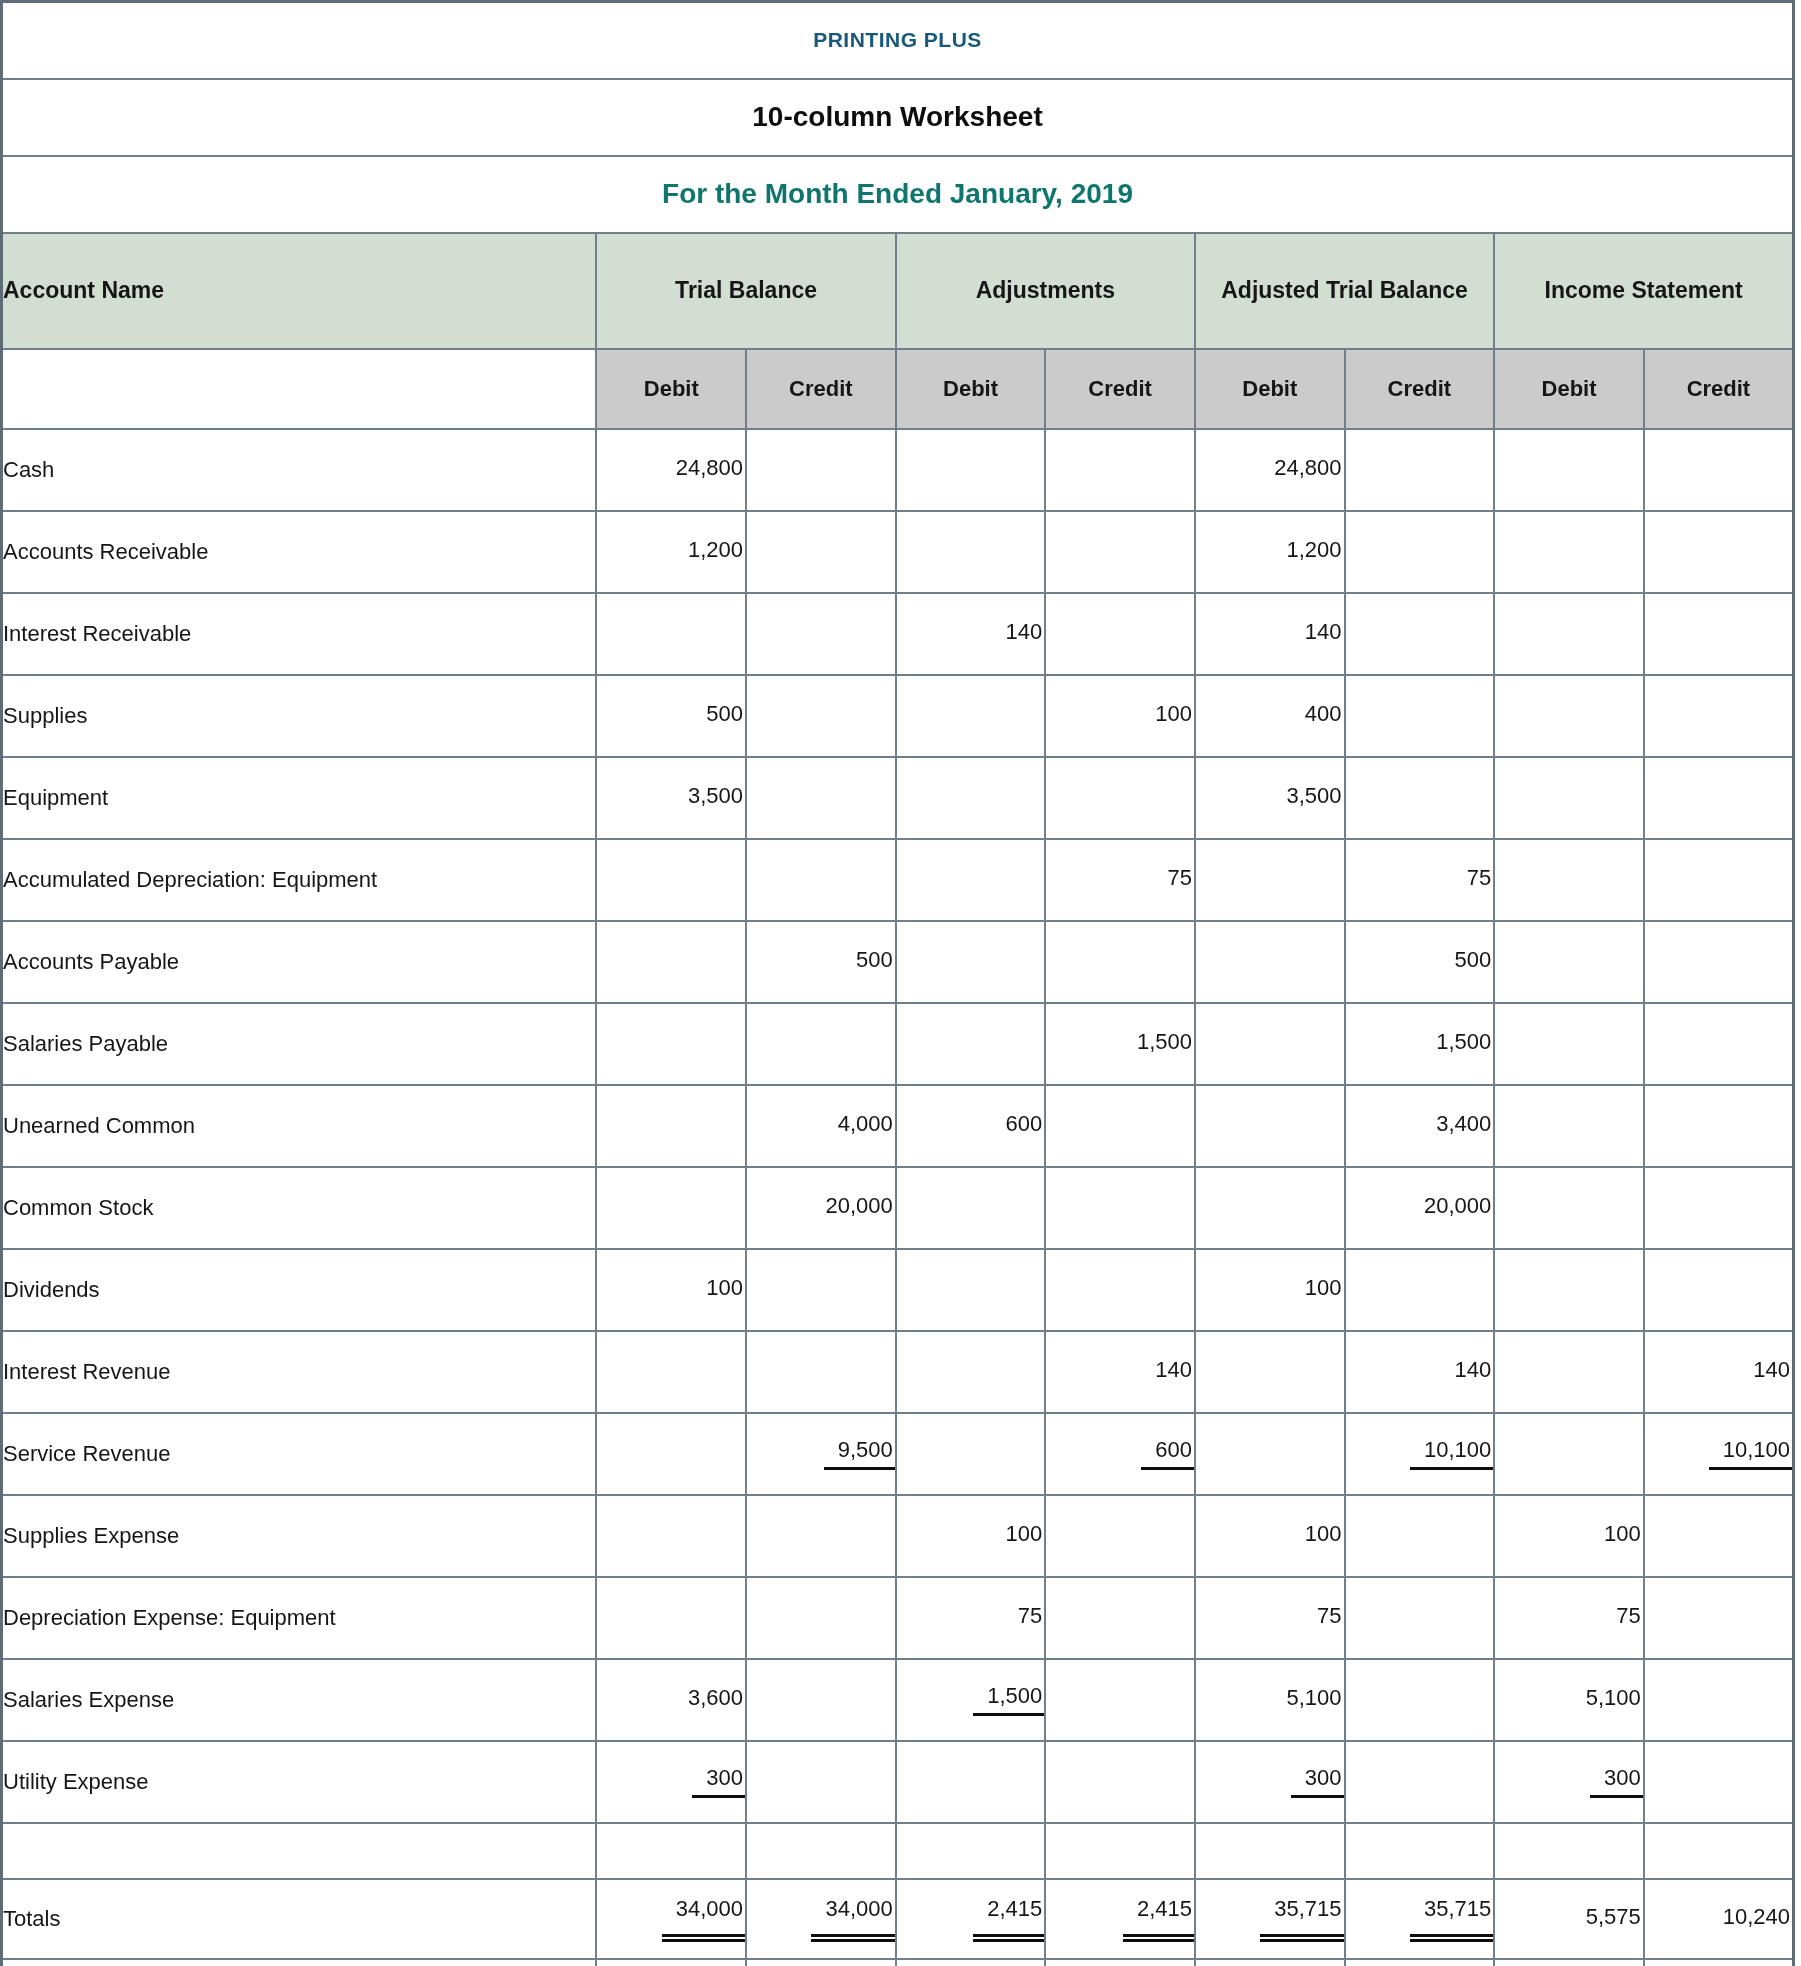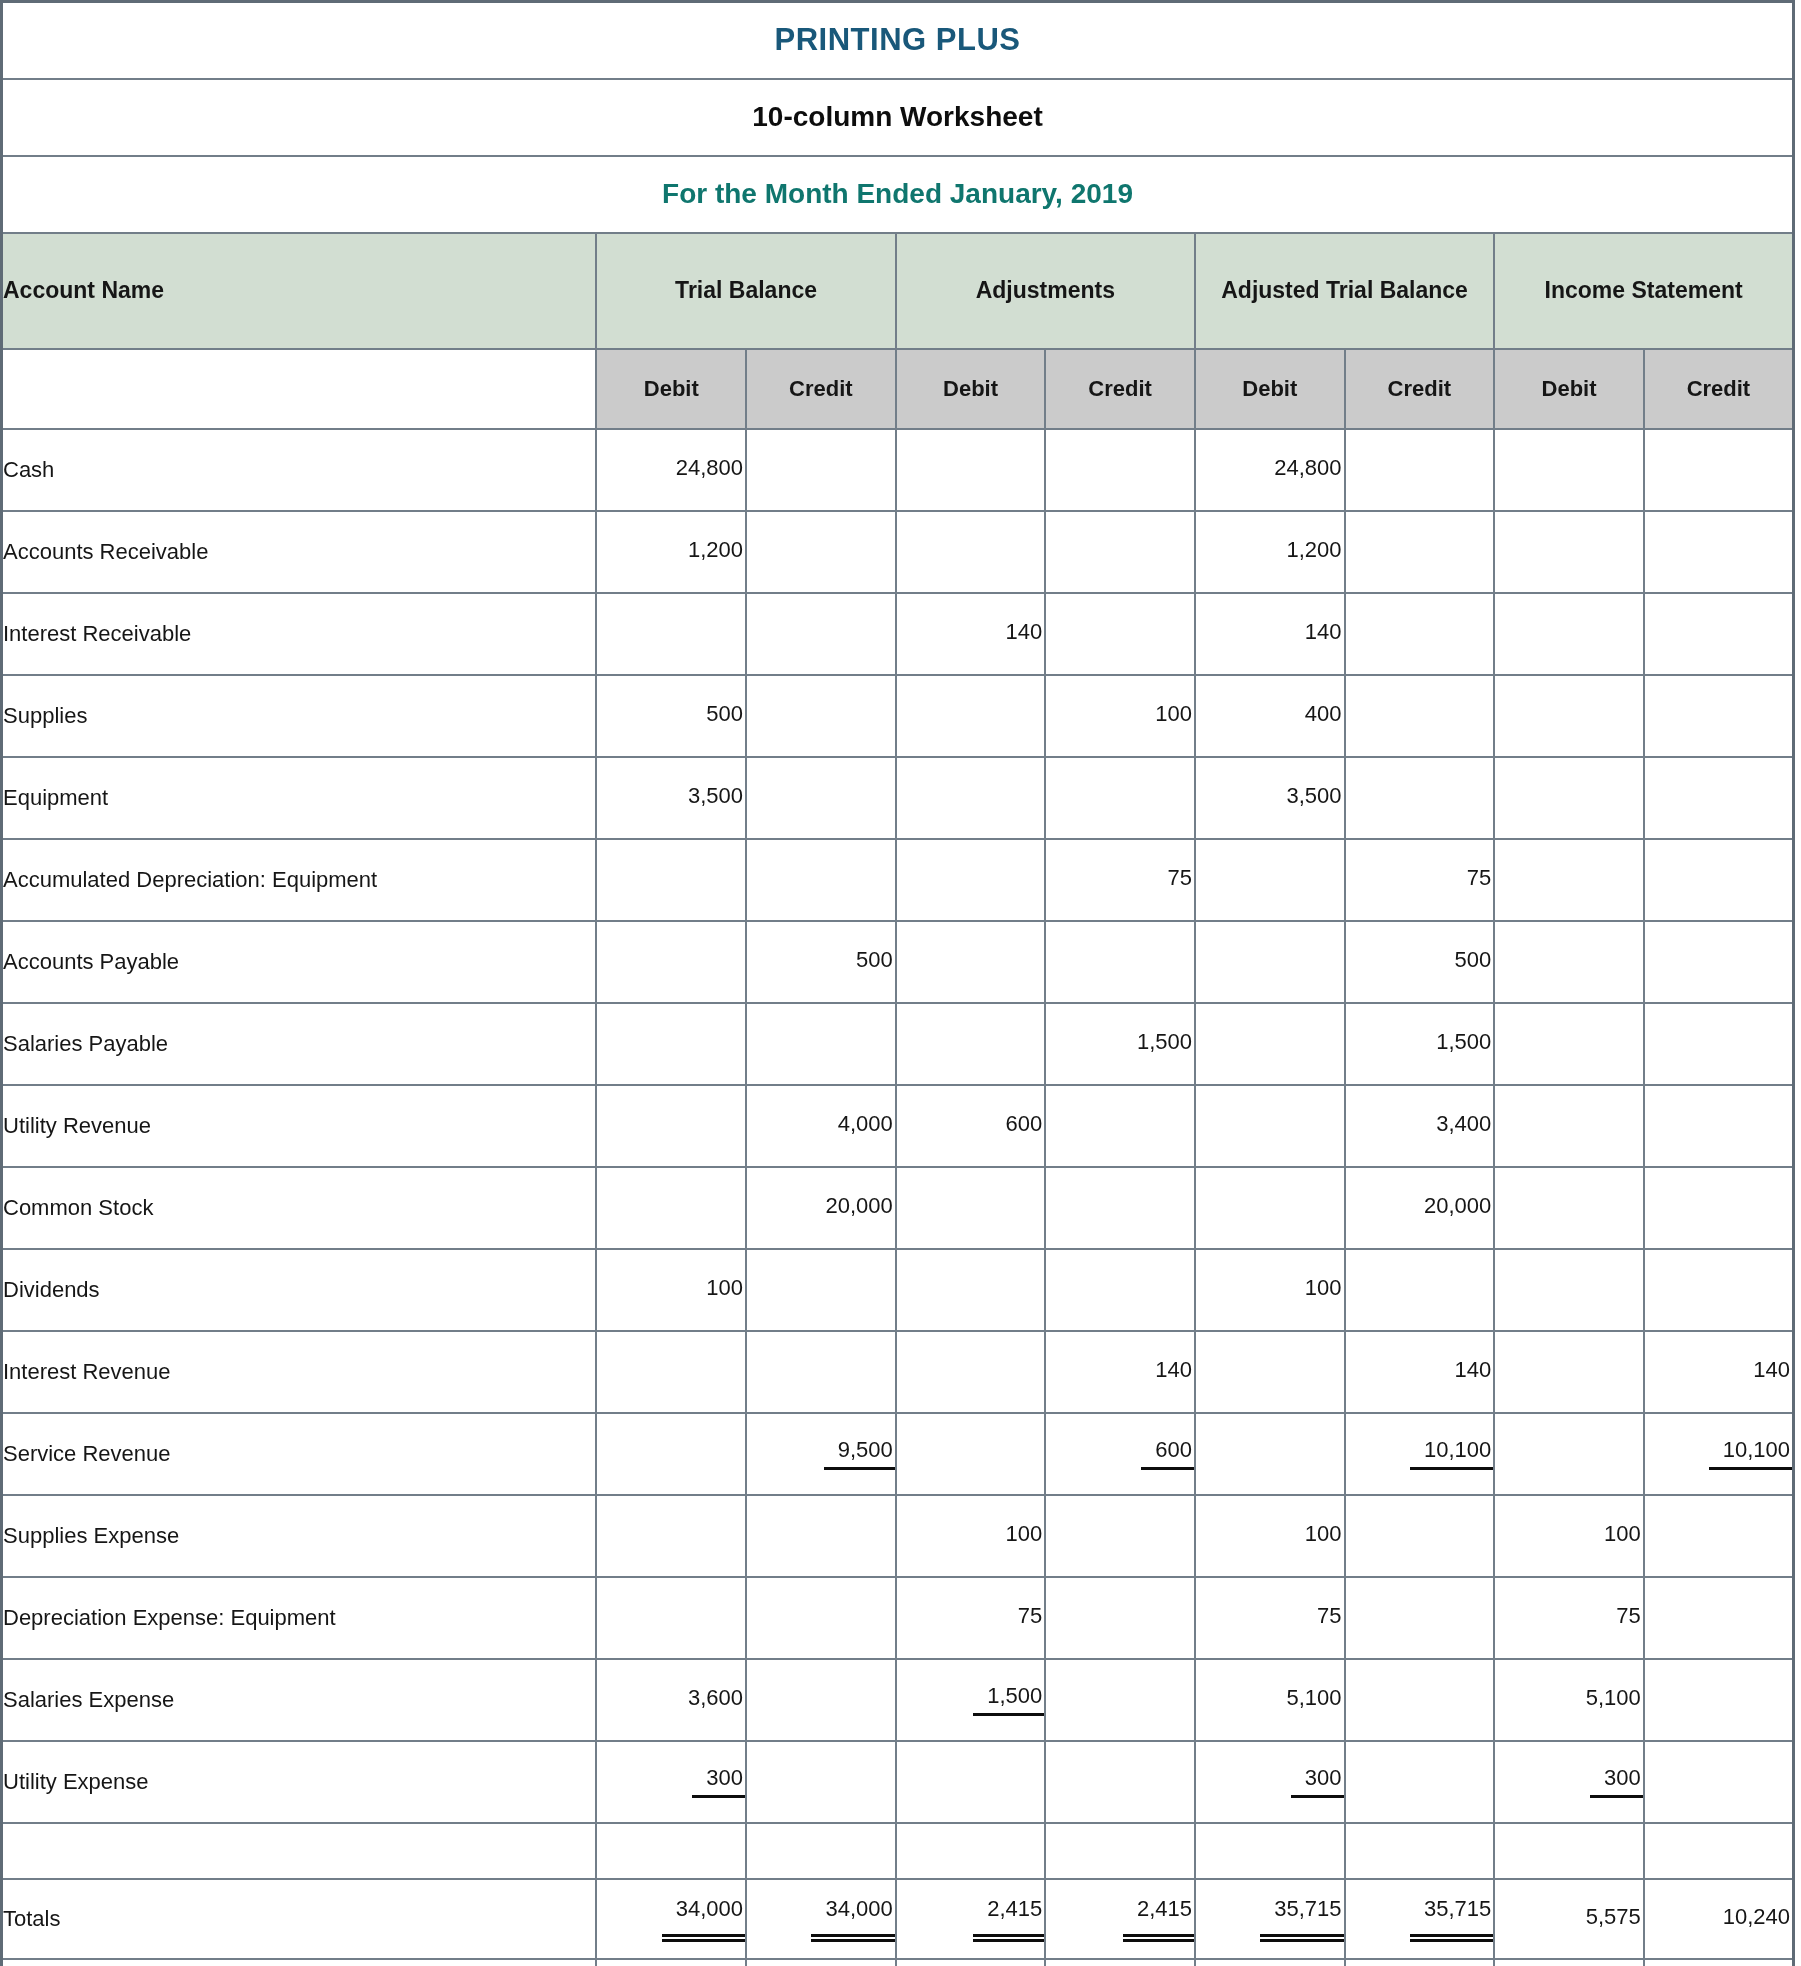--- a/index.html
+++ b/index.html
@@ -26,21 +26,21 @@
     vertical-align:middle;
     overflow:hidden;
   }
   
   col.c-account{width:33.2%;}
   col.c-num{width:8.35%;}
 
   
   tr.t-row td{background:#fff;text-align:center;}
   tr.t-row{height:77px;}
-  .company-title{font-size:31px;font-weight:bold;color:var(--teal);letter-spacing:0.5px;}
+  .company-title{font-size:21px;font-weight:bold;color:var(--teal);letter-spacing:0.5px;}
   .doc-title{font-size:28px;font-weight:bold;color:#0d0d0d;}
   .period-title{font-size:28px;font-weight:bold;color:#0f766e;}
 
   
   tr.group-row{height:116px;}
   tr.group-row th{background:var(--green);font-size:23px;font-weight:bold;line-height:1.3;}
   th.account-head{text-align:left;padding-left:22px;}
   tr.group-row th.group-cell{text-align:center;padding:8px 8px;}
 
   
@@ -188,21 +188,21 @@
           <td class="num"></td>
           <td class="num"></td>
           <td class="num"></td>
           <td class="num"><span class="amt">1,500</span></td>
           <td class="num"></td>
           <td class="num"><span class="amt">1,500</span></td>
           <td class="num"></td>
           <td class="num"></td>
         </tr>
         <tr>
-          <td class="acct">Utility Revenue</td>
+          <td class="acct">Unearned Common</td>
           <td class="num"></td>
           <td class="num"><span class="amt">4,000</span></td>
           <td class="num"><span class="amt">600</span></td>
           <td class="num"></td>
           <td class="num"></td>
           <td class="num"><span class="amt">3,400</span></td>
           <td class="num"></td>
           <td class="num"></td>
         </tr>
         <tr>

